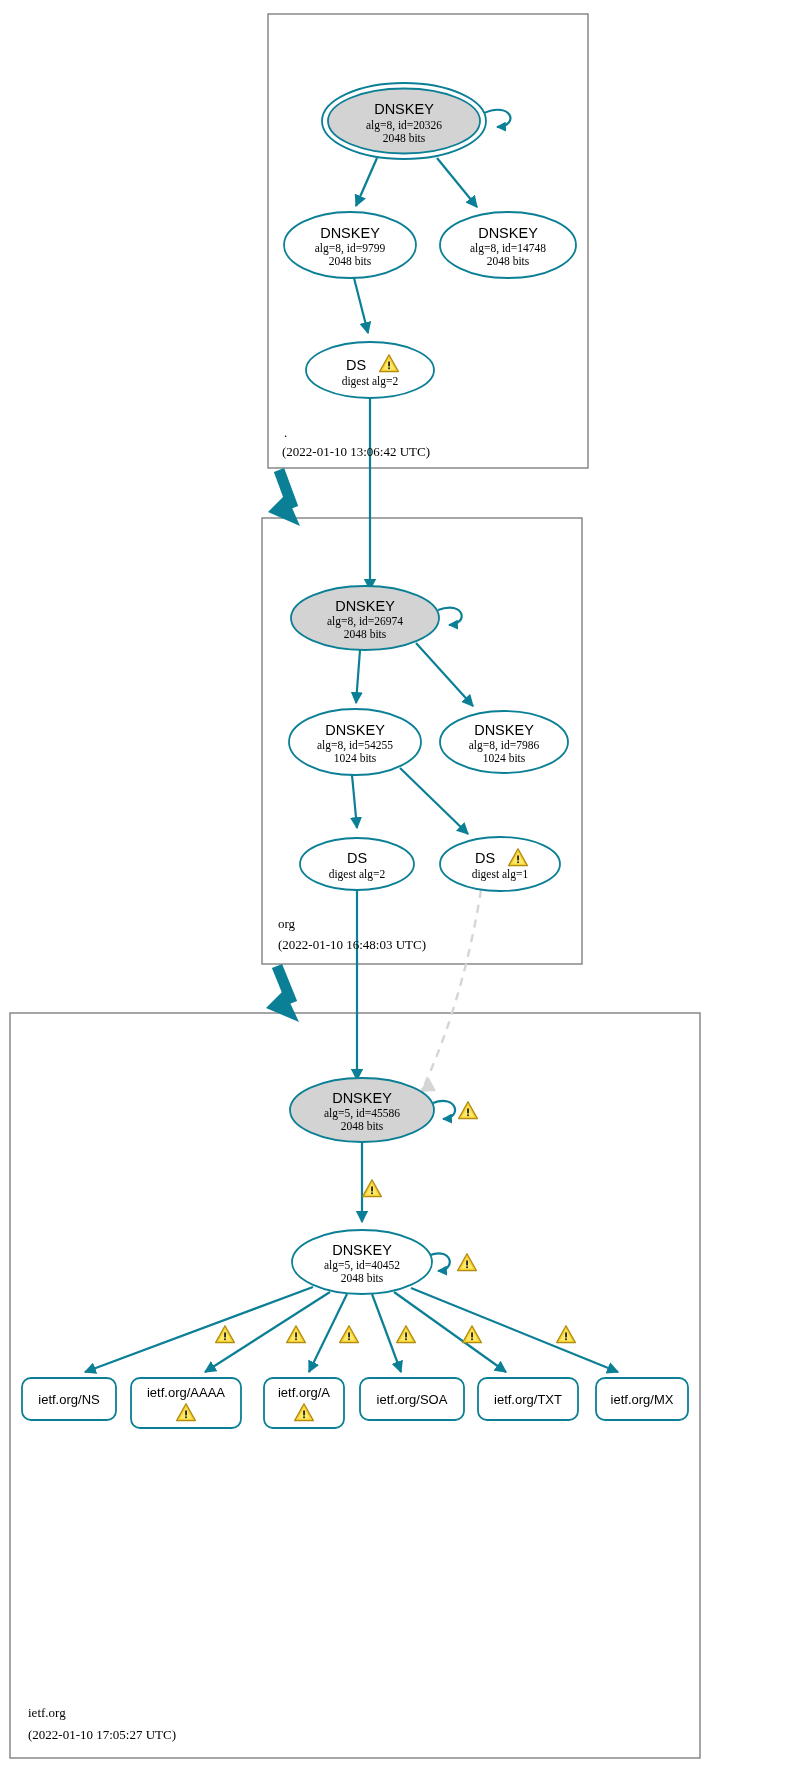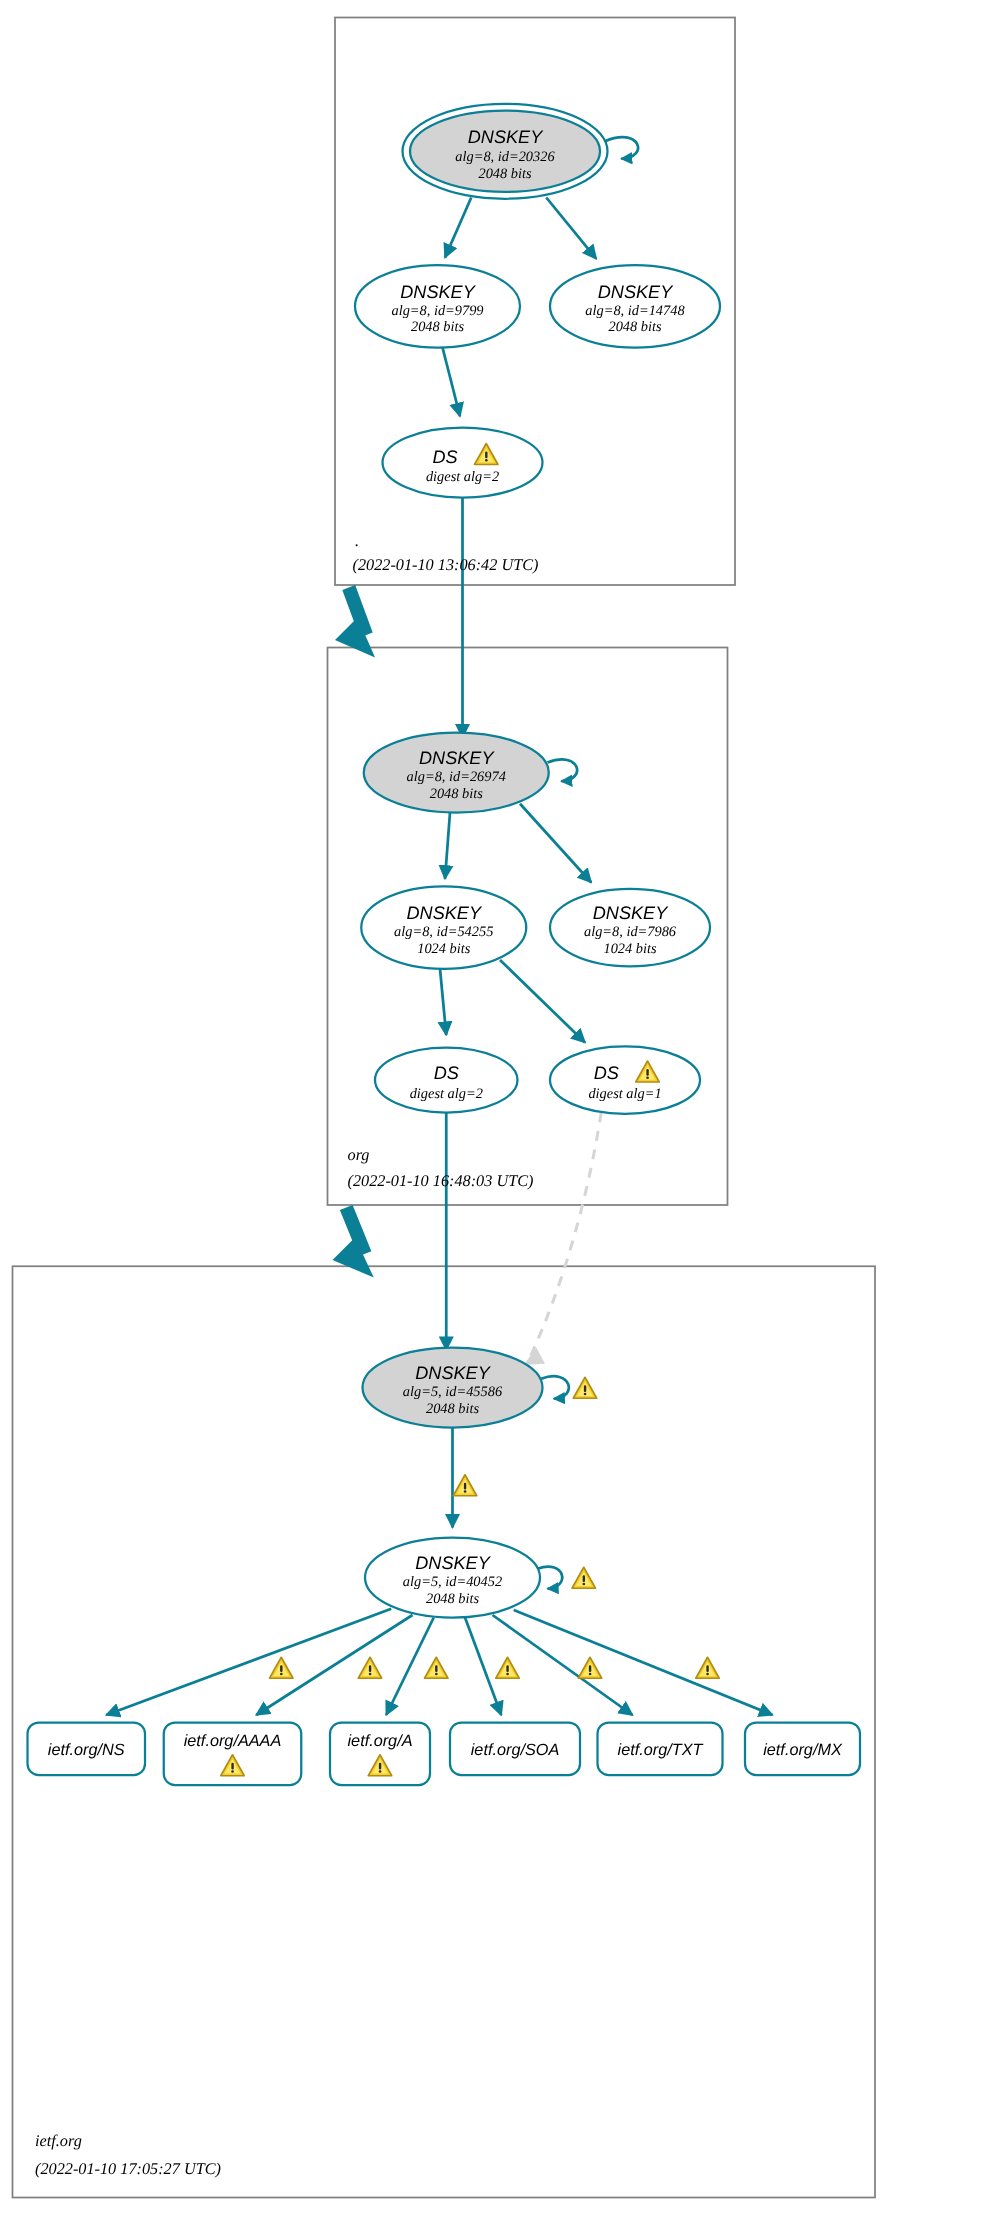--- a/index.html
+++ b/index.html
@@ -1,18 +1,18 @@
 <!DOCTYPE html>
 <html><head>
 <meta charset="utf-8">
 <style>
   html,body{margin:0;padding:0;background:#ffffff;}
   body{width:800px;height:1772px;position:relative;
        font-family:"Liberation Sans",sans-serif;overflow:hidden;}
-  #stage{position:absolute;left:0;top:0;width:712px;height:1772px;font-style:italic;}
+  #stage{position:absolute;left:0;top:0;width:712px;height:1772px;}
   svg#diagram{position:absolute;left:0;top:0;width:800px;height:1772px;}
   .zone-label{font-family:"Liberation Serif",serif;font-size:13px;fill:#000;}
   .zone-time{font-family:"Liberation Serif",serif;font-size:13px;fill:#000;}
   .node-title{font-family:"Liberation Sans",sans-serif;font-size:14.5px;fill:#000;text-anchor:middle;}
   .node-sub{font-family:"Liberation Serif",serif;font-size:11.5px;fill:#000;text-anchor:middle;}
   .rrset-label{font-family:"Liberation Sans",sans-serif;font-size:13px;fill:#000;text-anchor:middle;}
 </style>
 </head>
 <body>
 

